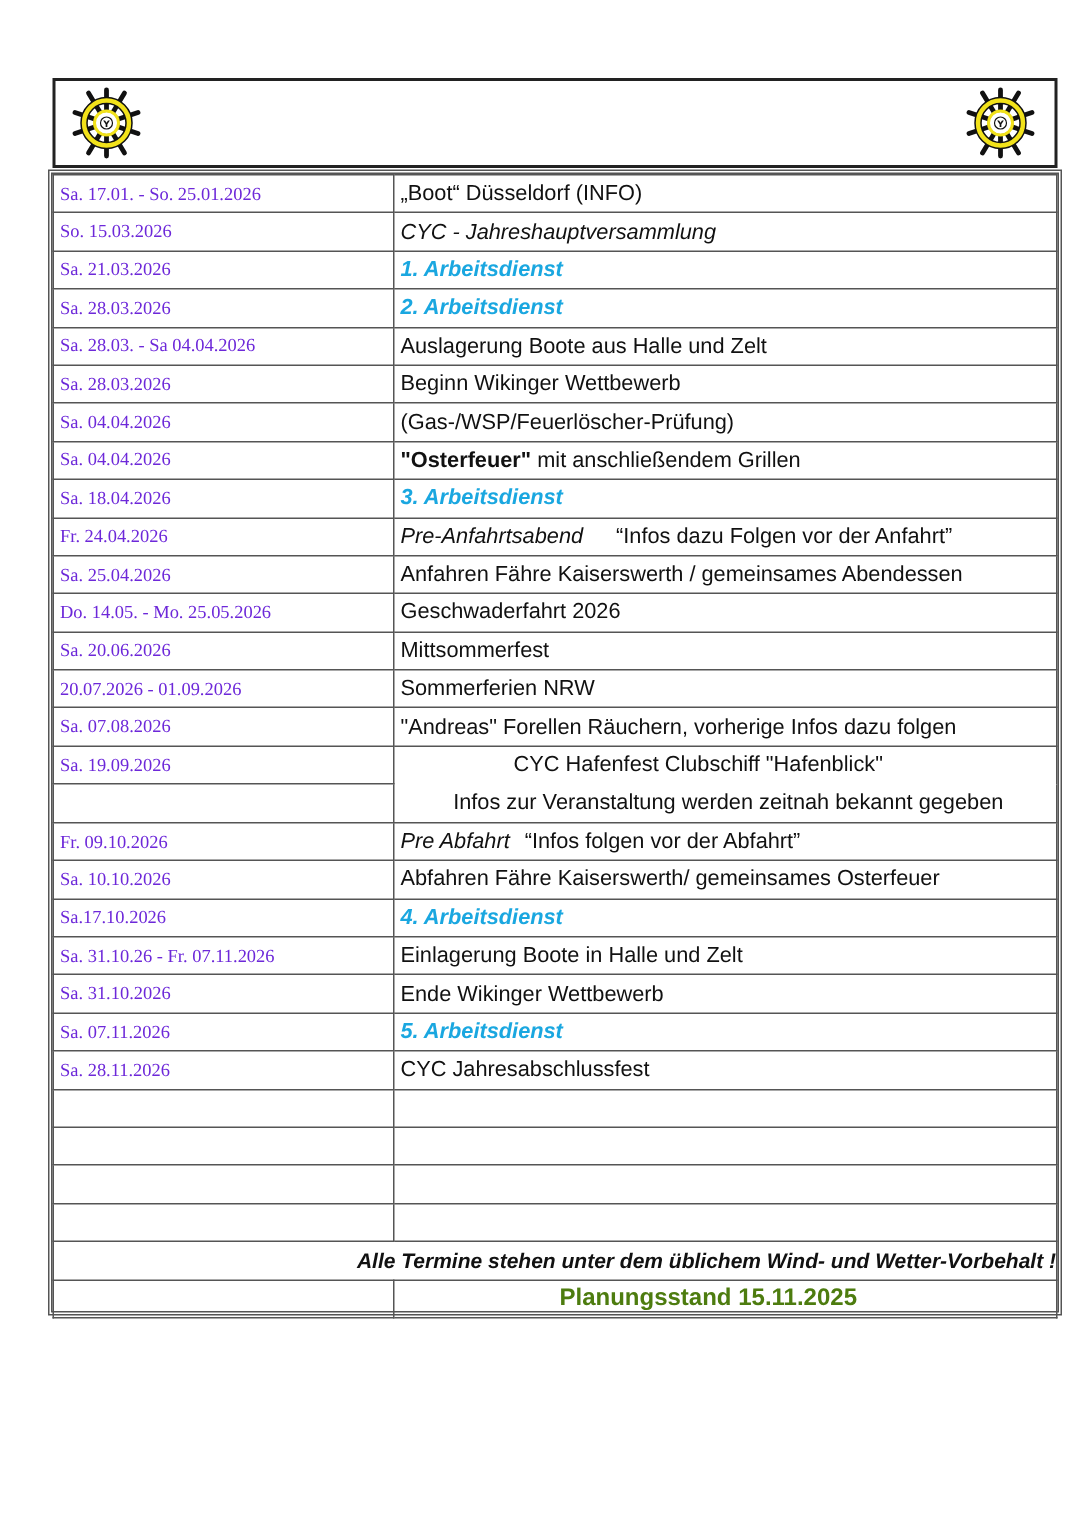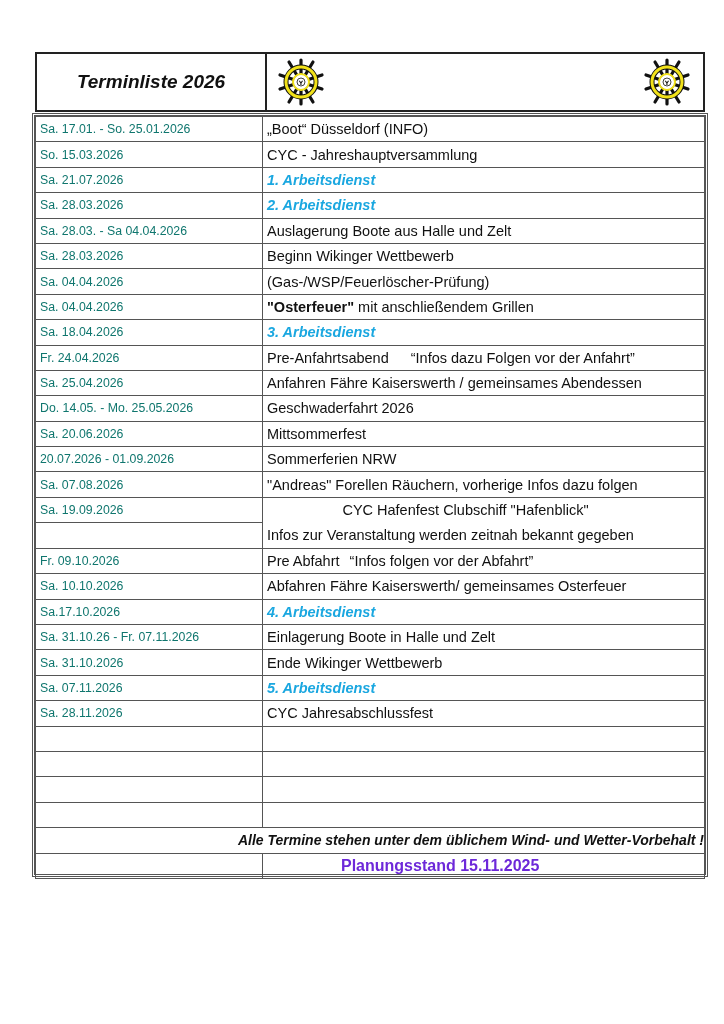--- a/index.html
+++ b/index.html
@@ -17,38 +17,37 @@
   .logo { position:absolute; width:48px; height:48px; top:4px; }
   .logo.left { left:10px; }
   .logo.right { right:12px; }
 
   .table-wrap {
     position:absolute; left:32px; top:113px; width:676px; height:764px;
     border:3px double #555; box-sizing:border-box;
   }
   table { border-collapse:collapse; width:100%; table-layout:fixed; }
   td { border:1px solid #555; height:24.4px; padding:0 0 0 4px; font-size:14px; white-space:nowrap; overflow:hidden; vertical-align:middle; }
-  td.date { width:222px; font-family:Liberation Sans, sans-serif; font-size:12.3px; color:#0f766e; }
+  td.date { width:222px; font-family:Liberation Serif, serif; font-size:12.3px; color:#6d28d9; }
   td.event { font-family:"Liberation Sans", sans-serif; font-size:14.5px; }
-  .it { }
+  .it { font-style:italic; }
   .bold { font-weight:bold; }
   .blue { color:#1aa7e0; font-weight:bold; font-style:italic; }
   .note { text-align:right; font-weight:bold; font-style:italic; font-size:14px; }
-  .planung { color:#6d28d9; font-weight:bold; font-size:16px; padding-left:78px; }
+  .planung { color:#4d7c0f; font-weight:bold; font-size:16px; padding-left:110px; }
   .spacer-gap { display:inline-block; width:22px; }
   .spacer-gap2 { display:inline-block; width:10px; }
   td.hafen { padding:0 0 0 4px; }
   .hafen-line1 { text-align:center; height:25px; line-height:25px; padding-right:40px; }
-  .hafen-line2 { height:25px; line-height:25px; }
+  .hafen-line2 { height:25px; line-height:25px;text-align:center; }
 </style>
 </head>
 <body>
 
 <div class="header-box">
-  <div class="header-left">Terminliste 2026</div>
   <div class="header-right">
     <svg class="logo left" viewBox="0 0 48 48">
       <g stroke="#111" stroke-width="3.2" stroke-linecap="round">
         <line x1="24" y1="2" x2="24" y2="46"></line>
         <line x1="3" y1="17" x2="45" y2="31"></line>
         <line x1="45" y1="17" x2="3" y2="31"></line>
         <line x1="12" y1="44" x2="36" y2="4"></line>
         <line x1="36" y1="44" x2="12" y2="4"></line>
       </g>
       <circle cx="24" cy="24" r="15" fill="none" stroke="#111" stroke-width="5"></circle>
@@ -81,21 +80,21 @@
   <tbody>
     <tr>
       <td class="date">Sa. 17.01. - So. 25.01.2026</td>
       <td class="event">„Boot“ Düsseldorf (INFO)</td>
     </tr>
     <tr>
       <td class="date">So. 15.03.2026</td>
       <td class="event it">CYC - Jahreshauptversammlung</td>
     </tr>
     <tr>
-      <td class="date">Sa. 21.07.2026</td>
+      <td class="date">Sa. 21.03.2026</td>
       <td class="event blue">1. Arbeitsdienst</td>
     </tr>
     <tr>
       <td class="date">Sa. 28.03.2026</td>
       <td class="event blue">2. Arbeitsdienst</td>
     </tr>
     <tr>
       <td class="date">Sa. 28.03. - Sa 04.04.2026</td>
       <td class="event">Auslagerung Boote aus Halle und Zelt</td>
     </tr>

